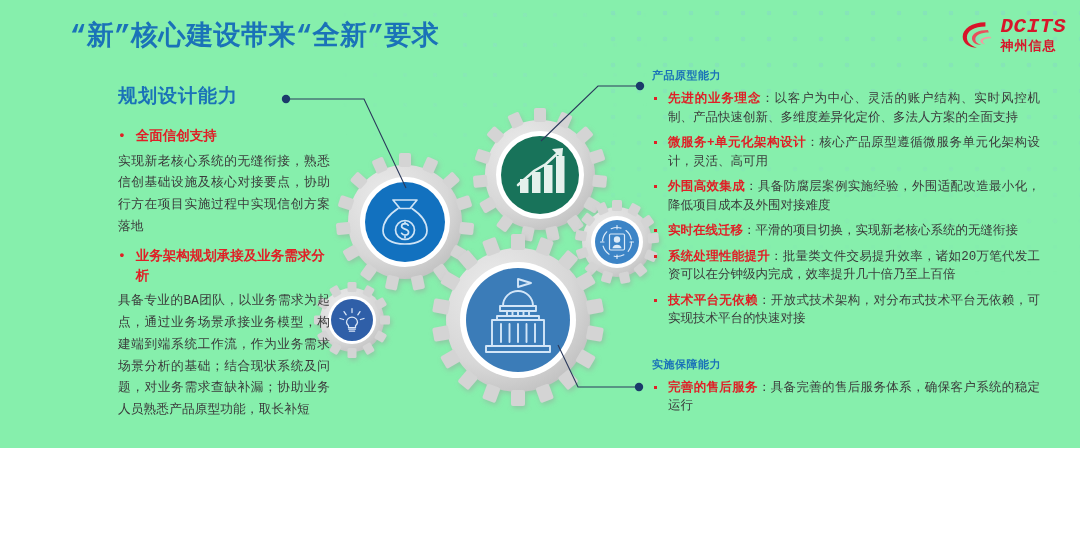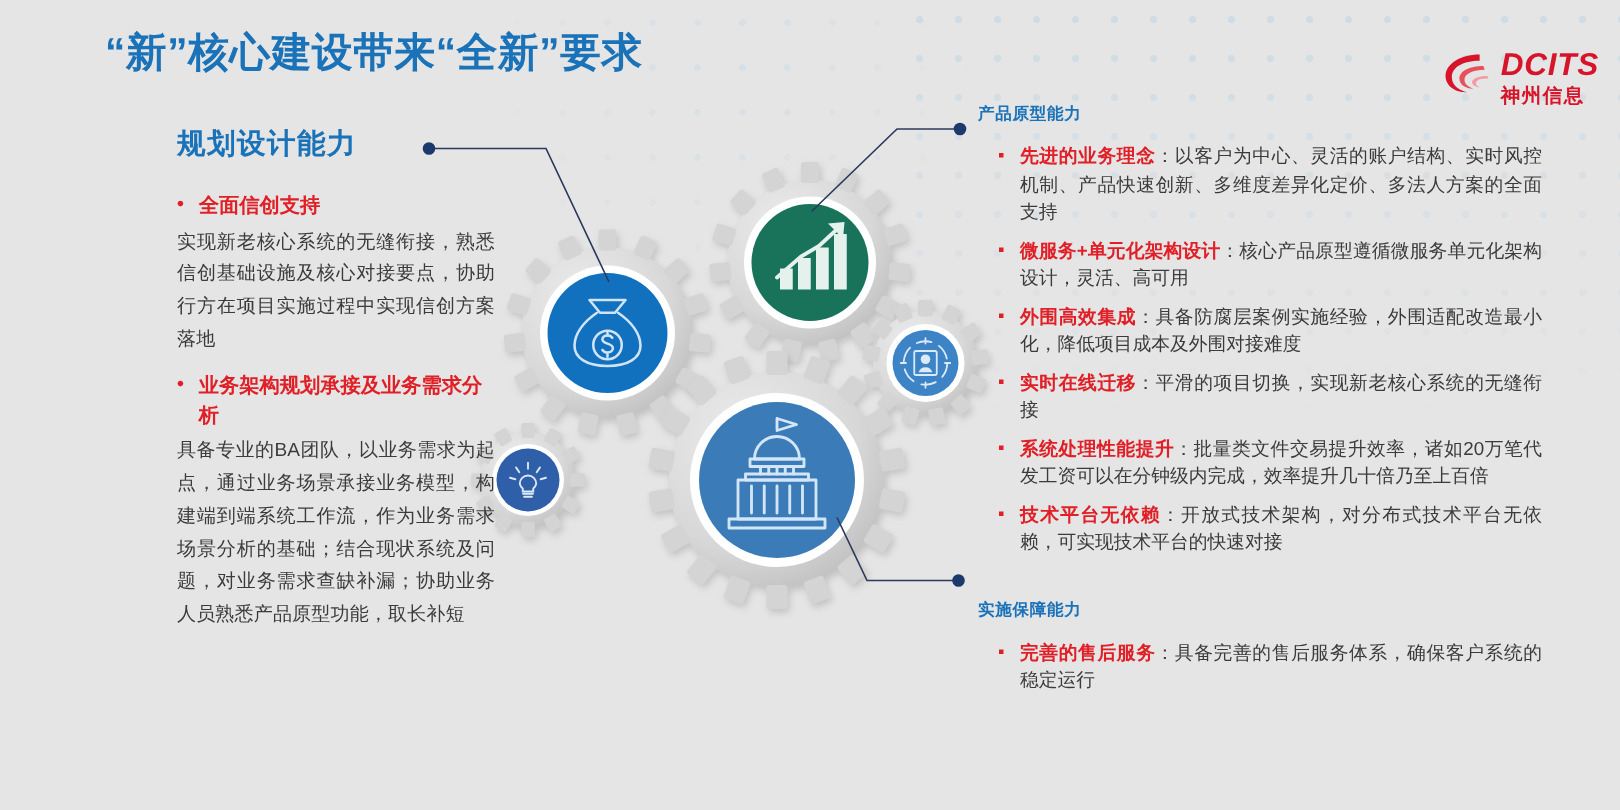--- a/index.html
+++ b/index.html
@@ -8,23 +8,24 @@
   }
   body {
     width: 1080px; height: 540px;
     position: relative;
     overflow: hidden;
     font-family: "Liberation Sans", "DejaVu Sans", sans-serif;
     color: #333;
   }
   #slide {
     position: absolute; inset: 0;
-    width: 1080px; height: 540px;
-    background: #e5e5e5;
+    width: 1080px; height: 448px;
+    background: #86efac;
     overflow: hidden;
+    font-family: Liberation Mono, monospace;
   }
 
   
   .bg-dots {
     position: absolute;
     left: 600px; top: 0px;
     width: 480px; height: 300px;
     background-image:
       radial-gradient(circle, rgba(130,190,230,0.30) 2.2px, rgba(255,255,255,0) 2.6px);
     background-size: 26px 26px;
@@ -50,22 +51,22 @@
     position: absolute;
     left: 70px; top: 17px;
     font-size: 27px;
     font-weight: bold;
     color: #1a72b8;
     letter-spacing: 0.5px;
     white-space: nowrap;
   }
   .logo {
     position: absolute;
-    right: 14px; top: 33px;
-    display: flex; gap: 6px;
+    right: 14px; top: 16px;
+    display: flex; align-items: center; gap: 6px;
   }
   .logo-mark { width: 34px; height: 32px; display:block; }
   .logo-text { display: flex; flex-direction: column; line-height: 1; }
   .logo-en {
     font-size: 21px; font-weight: bold; color: #d8142a;
     letter-spacing: 0.5px; font-style: italic;
   }
   .logo-cn {
     font-size: 13px; font-weight: bold; color: #d8142a;
     letter-spacing: 1px; margin-top: 3px;
@@ -101,21 +102,21 @@
     position: absolute;
     left: 640px; top: 68px;
     width: 400px;
   }
   .sect { margin-bottom: 2px; }
   .sect-head {
     font-size: 11px; font-weight: bold; color: #1a72b8;
     margin: 0 0 7px 12px; letter-spacing: .5px;
   }
   .sect-head.second { margin-top: 28px; }
-  ul.rlist { list-style: none; margin: 12px; padding: 0 0 0 28px; }
+  ul.rlist { list-style: none; margin: 0; padding: 0 0 0 28px; }
   ul.rlist li {
     position: relative;
     font-size: 12.5px; line-height: 1.48; color: #3b3b3b;
     margin-bottom: 7px; text-align: justify;
   }
   ul.rlist li::before {
     content: "";
     position: absolute; left: -14px; top: 7px;
     width: 3px; height: 3px; background: #e01f26;
   }

